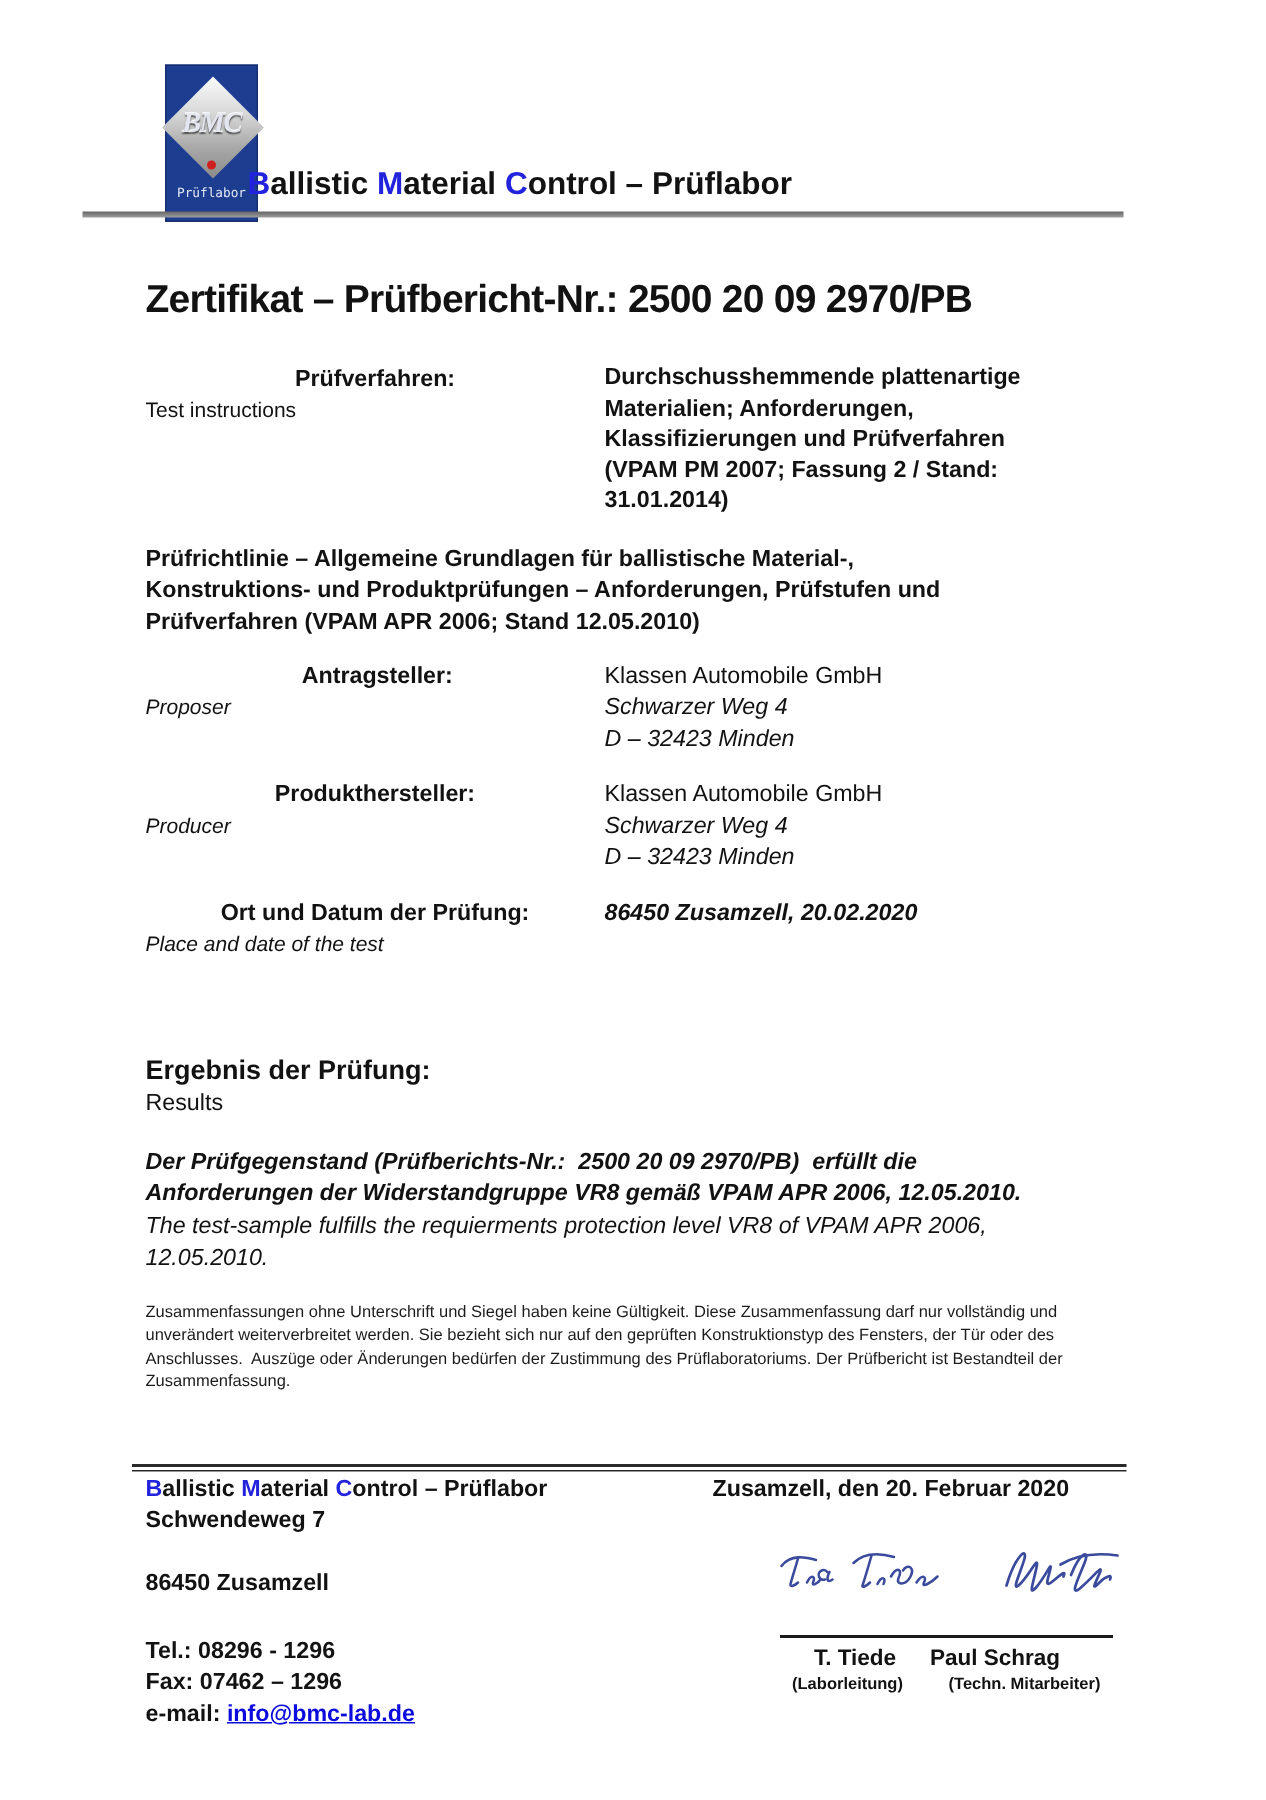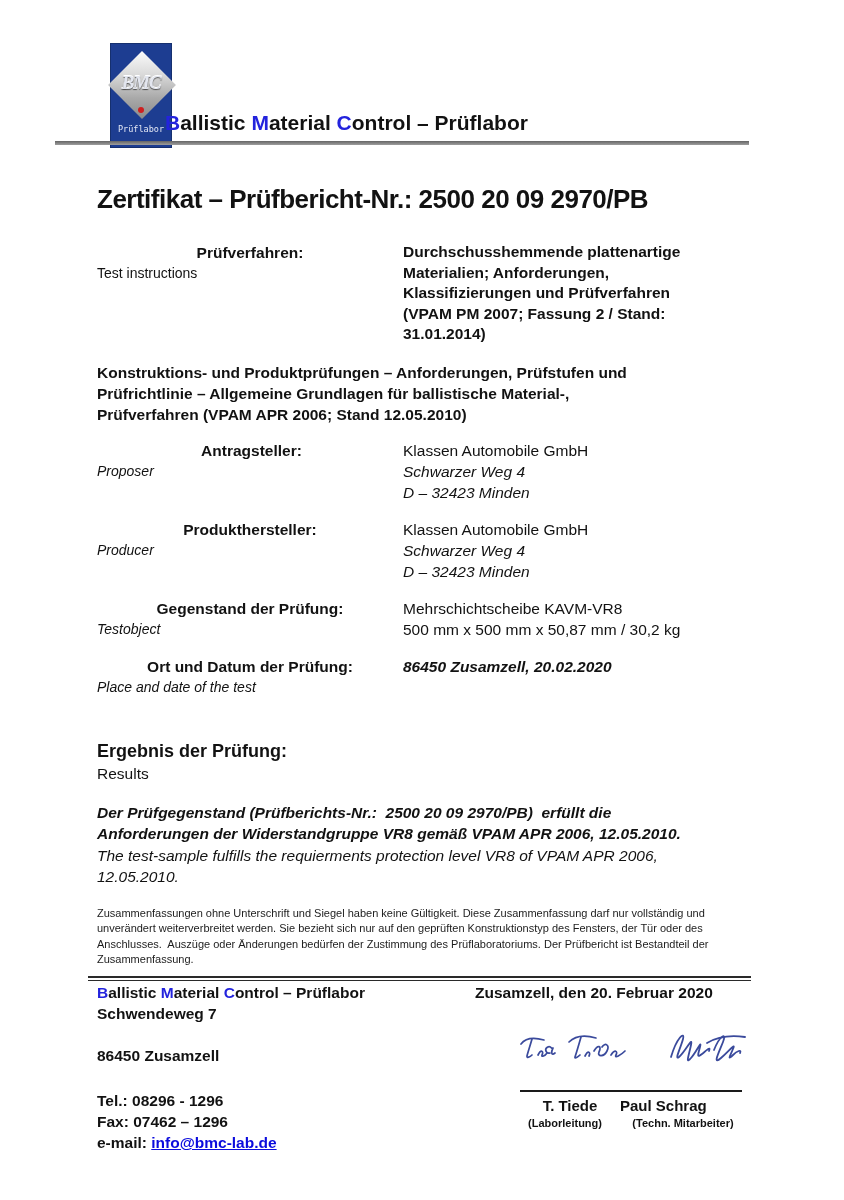--- a/index.html
+++ b/index.html
@@ -31,21 +31,21 @@
   .sub{font-size:14px;line-height:21px;}
   .it{font-style:italic;}
   .val{font-size:15.5px;line-height:21px;}
   .valb{font-weight:bold;line-height:20.5px;}
   .bolditalic{font-weight:bold;font-style:italic;}
   .mt-block1{margin-top:27px;}
   .richtlinie{margin-top:17px;font-weight:bold;font-size:15.5px;line-height:21px;}
   .mt-a{margin-top:15px;}
   .mt-b{margin-top:16px;}
   .pad-label{padding-left:3px;}
-  .results-head{margin-top:41px;}
+  .results-head{margin-top:61px;}
   .results-head .h{font-size:18px;font-weight:bold;line-height:24px;}
   .results-head .s{font-size:15.5px;line-height:21px;}
   .stmt{margin-top:18px;font-size:15.5px;line-height:21.5px;}
   .stmt div{white-space:pre-wrap;}
   .disclaimer{margin-top:18px;font-size:11px;line-height:15.5px;color:#1c1c1c;white-space:pre-wrap;width:655px;}
 
   
   .footer-rule{position:absolute;left:88px;top:976px;width:663px;height:2px;
     border-top:2px solid #2a2a2a;border-bottom:1px solid #2a2a2a;box-sizing:content-box;}
   .footer{position:absolute;left:97px;top:982px;width:656px;display:flex;}
@@ -93,22 +93,22 @@
       <div class="right valb val">
         <div>Durchschusshemmende plattenartige</div>
         <div>Materialien; Anforderungen,</div>
         <div>Klassifizierungen und Prüfverfahren</div>
         <div>(VPAM PM 2007; Fassung 2 / Stand:</div>
         <div>31.01.2014)</div>
       </div>
     </div>
 
     <div class="richtlinie">
+      <div>Prüfrichtlinie – Allgemeine Grundlagen für ballistische Material-,</div>
       <div>Konstruktions- und Produktprüfungen – Anforderungen, Prüfstufen und</div>
-      <div>Prüfrichtlinie – Allgemeine Grundlagen für ballistische Material-,</div>
       <div>Prüfverfahren (VPAM APR 2006; Stand 12.05.2010)</div>
     </div>
 
     <div class="row mt-a">
       <div class="left">
         <div class="lbl pad-label">Antragsteller:</div>
         <div class="sub it">Proposer</div>
       </div>
       <div class="right val">
         <div>Klassen Automobile GmbH</div>
@@ -122,30 +122,20 @@
         <div class="lbl">Produkthersteller:</div>
         <div class="sub it">Producer</div>
       </div>
       <div class="right val">
         <div>Klassen Automobile GmbH</div>
         <div class="it">Schwarzer Weg 4</div>
         <div class="it">D – 32423 Minden</div>
       </div>
     </div>
 
-    <div class="row mt-b">
-      <div class="left">
-        <div class="lbl">Gegenstand der Prüfung:</div>
-        <div class="sub it">Testobject</div>
-      </div>
-      <div class="right val">
-        <div>Mehrschichtscheibe KAVM-VR8</div>
-        <div>500 mm x 500 mm x 50,87 mm / 30,2 kg</div>
-      </div>
-    </div>
 
     <div class="row mt-b">
       <div class="left">
         <div class="lbl">Ort und Datum der Prüfung:</div>
         <div class="sub it">Place and date of the test</div>
       </div>
       <div class="right val bolditalic">86450 Zusamzell, 20.02.2020</div>
     </div>
 
     <div class="results-head">

